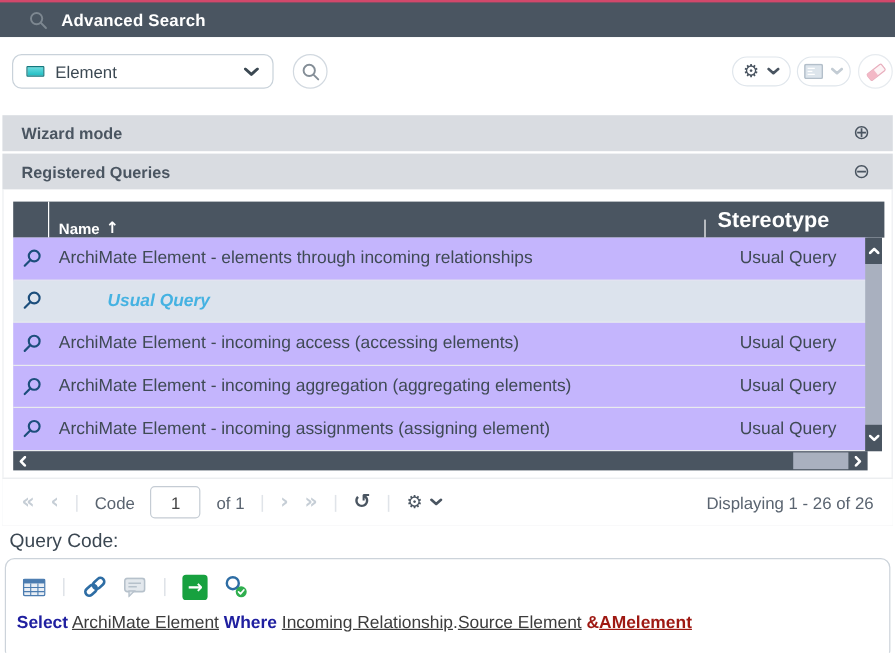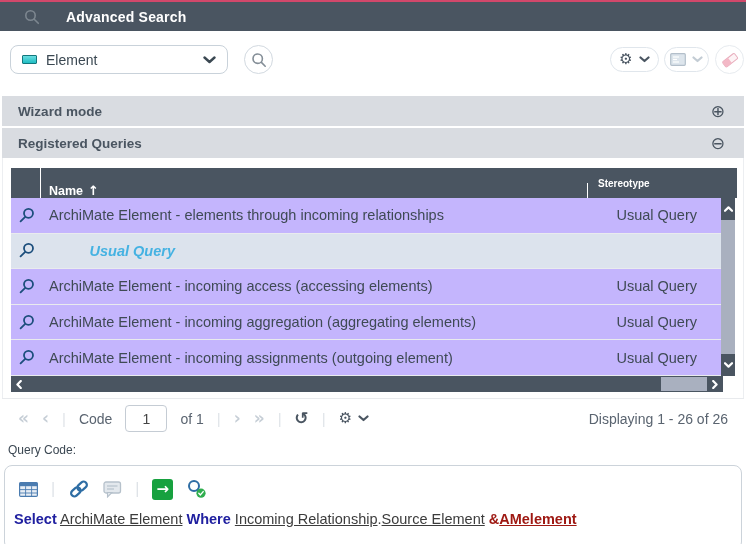--- a/index.html
+++ b/index.html
@@ -6,21 +6,21 @@
   html,body { width:746px; height:544px; }
   body {
     position:relative; overflow:hidden; background:#fff;
     font-family:"Liberation Sans", sans-serif; color:#3f4a55;
   }
   svg { display:block; }
   .glyph { font-family:"DejaVu Sans", sans-serif; }
 
   
   .topbar{position:absolute;left:0;top:0;right:0;height:31px;background:#4a5561;
-    border-top:2px solid #d2486b;display:flex;align-items:center;padding-left:24px;gap:26px;text-align:right;}
+    border-top:2px solid #d2486b;display:flex;align-items:center;padding-left:24px;gap:11px;text-align:right;}
   .topbar .title{color:#fff;font-weight:bold;font-size:14px;letter-spacing:.2px;}
 
   
   .searchrow{position:absolute;top:31px;left:0;right:0;height:57px;background:#fff;}
   .type-select{position:absolute;left:10px;top:14px;width:218px;height:29px;
     border:1px solid #c9d2da;border-radius:8px;background:#fff;display:flex;
     align-items:center;padding:0 11px;gap:9px;cursor:pointer;}
   .element-chip{width:15px;height:9px;border:1px solid #12777d;border-radius:1px;
     background:linear-gradient(#6adde0,#1fbdc3);}
   .type-select .lbl{font-size:14px;color:#3b4852;flex:1;}
@@ -45,21 +45,21 @@
   
   .content{position:absolute;top:158px;left:2px;right:2px;height:280px;background:#fff;
     border-left:1px solid #eceef1;border-right:1px solid #eceef1;border-bottom:1px solid #e4e7ea;}
 
   .thead{position:absolute;left:8px;top:10px;width:726px;height:30px;background:#4a5561;
     display:flex;align-items:stretch;}
   .thead .c1{width:30px;border-right:1px solid #fff;}
   .thead .cname{width:547px;display:flex;align-items:center;padding-left:8px;gap:5px;
     border-right:1px solid #fff;color:#fff;font-size:12.5px;font-weight:bold;cursor:pointer;margin-top:15px;}
   .thead .cst{flex:1;display:flex;align-items:center;padding-left:10px;color:#fff;
-    font-size:10px;font-weight:bold;cursor:pointer;}
+    font-size:18px;font-weight:bold;cursor:pointer;}
   .sortarrow{font-size:13px;color:#fff;font-weight:bold;}
 
   .rows{position:absolute;left:8px;top:40px;width:712px;}
   .trow{height:35.6px;display:flex;align-items:center;border-bottom:1px solid #e9ebee;
     background:#c4b5fd;cursor:pointer;}
   .trow .ric{width:30px;display:flex;justify-content:center;}
   .trow .nm{flex:1;padding-left:8px;font-size:14.5px;color:#3f4a55;white-space:nowrap;overflow:hidden;}
   .trow .st{width:160px;text-align:right;padding-right:26px;font-size:14.5px;color:#3f4a55;}
   .trow.sel{background:#dce3ed;}
   .trow.sel .nm,.trow.sel .st{color:#45b2e2;font-weight:bold;font-style:italic;}
@@ -81,21 +81,21 @@
   .pnav.dis{color:#c6ced6;}
   .psep{color:#e0e4e9;font-size:15px;}
   .ptext{font-size:14px;color:#5a6470;}
   .pinput{width:42px;height:27px;border:1px solid #c5ccd4;border-radius:4px;text-align:center;
     font-size:14px;color:#444;font-family:"Liberation Sans",sans-serif;}
   .prefresh{font-size:17px;font-weight:bold;color:#4a5561;line-height:1;cursor:pointer;}
   .pgear{display:flex;align-items:center;gap:6px;cursor:pointer;}
   .pdisplay{margin-left:auto;font-size:14px;color:#5a6470;}
 
   
-  .qlabel{position:absolute;left:8px;top:443px;font-size:12px;color:#3b4752;}
+  .qlabel{position:absolute;left:8px;top:443px;font-size:16px;color:#3b4752;}
   .codebox{position:absolute;left:4px;right:4px;top:465px;height:85px;background:#fff;
     border:1px solid #ccd3da;border-radius:8px;}
   .codebar{display:flex;align-items:center;gap:13px;padding:12px 0 0 14px;height:34px;}
   .csep{color:#dfe3e8;font-size:16px;}
   .greenbtn{width:21px;height:21px;background:#17a13f;border-radius:3px;display:flex;
     align-items:center;justify-content:center;cursor:pointer;}
   .greenbtn .a{color:#fff;font-weight:bold;font-size:15px;line-height:1;}
   .cicon{cursor:pointer;}
   .codeline{padding:11px 0 0 9px;font-size:14.5px;white-space:nowrap;}
   .kw{color:#2020a0;font-weight:bold;}
@@ -234,21 +234,21 @@
       <span class="nm">ArchiMate Element - incoming aggregation (aggregating elements)</span>
       <span class="st">Usual Query</span>
     </div>
     <div class="trow">
       <span class="ric">
         <svg width="17" height="17" viewBox="0 0 17 17" fill="none" stroke="#1c4e7c" stroke-width="1.8" stroke-linecap="round">
           <circle cx="10.5" cy="6.3" r="4.5"></circle>
             <line x1="7.2" y1="9.8" x2="2.6" y2="14.4"></line>
         </svg>
       </span>
-      <span class="nm">ArchiMate Element - incoming assignments (outgoing element)</span>
+      <span class="nm">ArchiMate Element - incoming assignments (assigning element)</span>
       <span class="st">Usual Query</span>
     </div>
   </div>
 
   <div class="vscroll">
     <div class="vbtn up">
       <svg width="9" height="6" viewBox="0 0 9 6" fill="none" stroke="#fff" stroke-width="2.2" stroke-linecap="round" stroke-linejoin="round">
         <polyline points="1,4.8 4.5,1.4 8,4.8"></polyline>
       </svg>
     </div>

